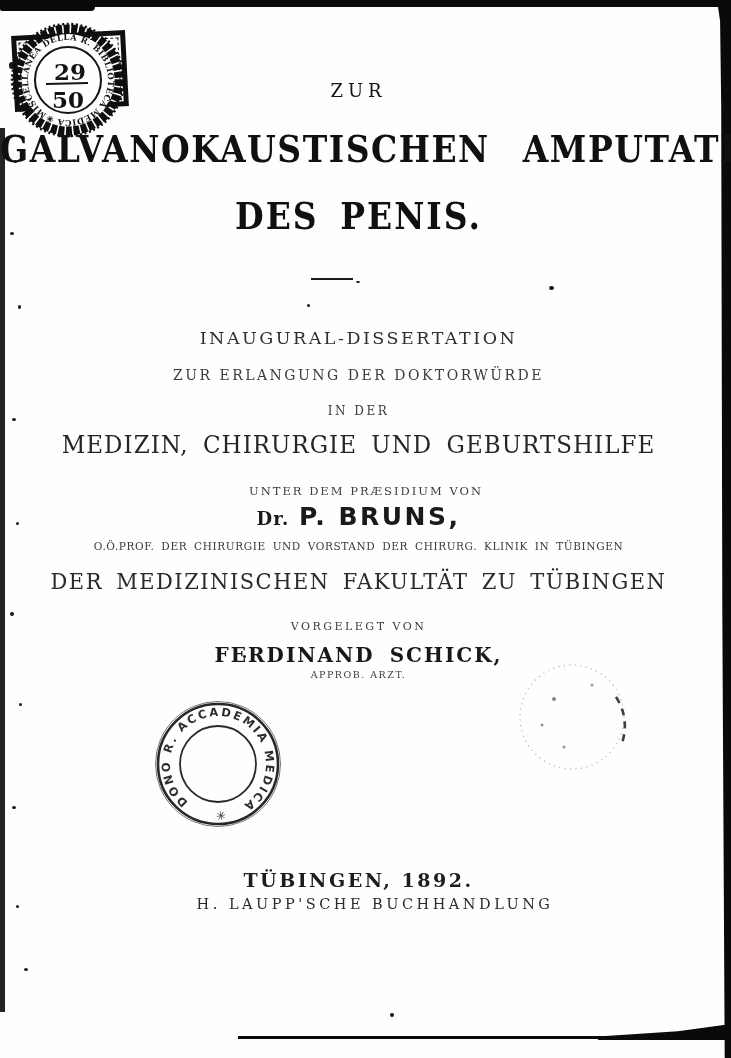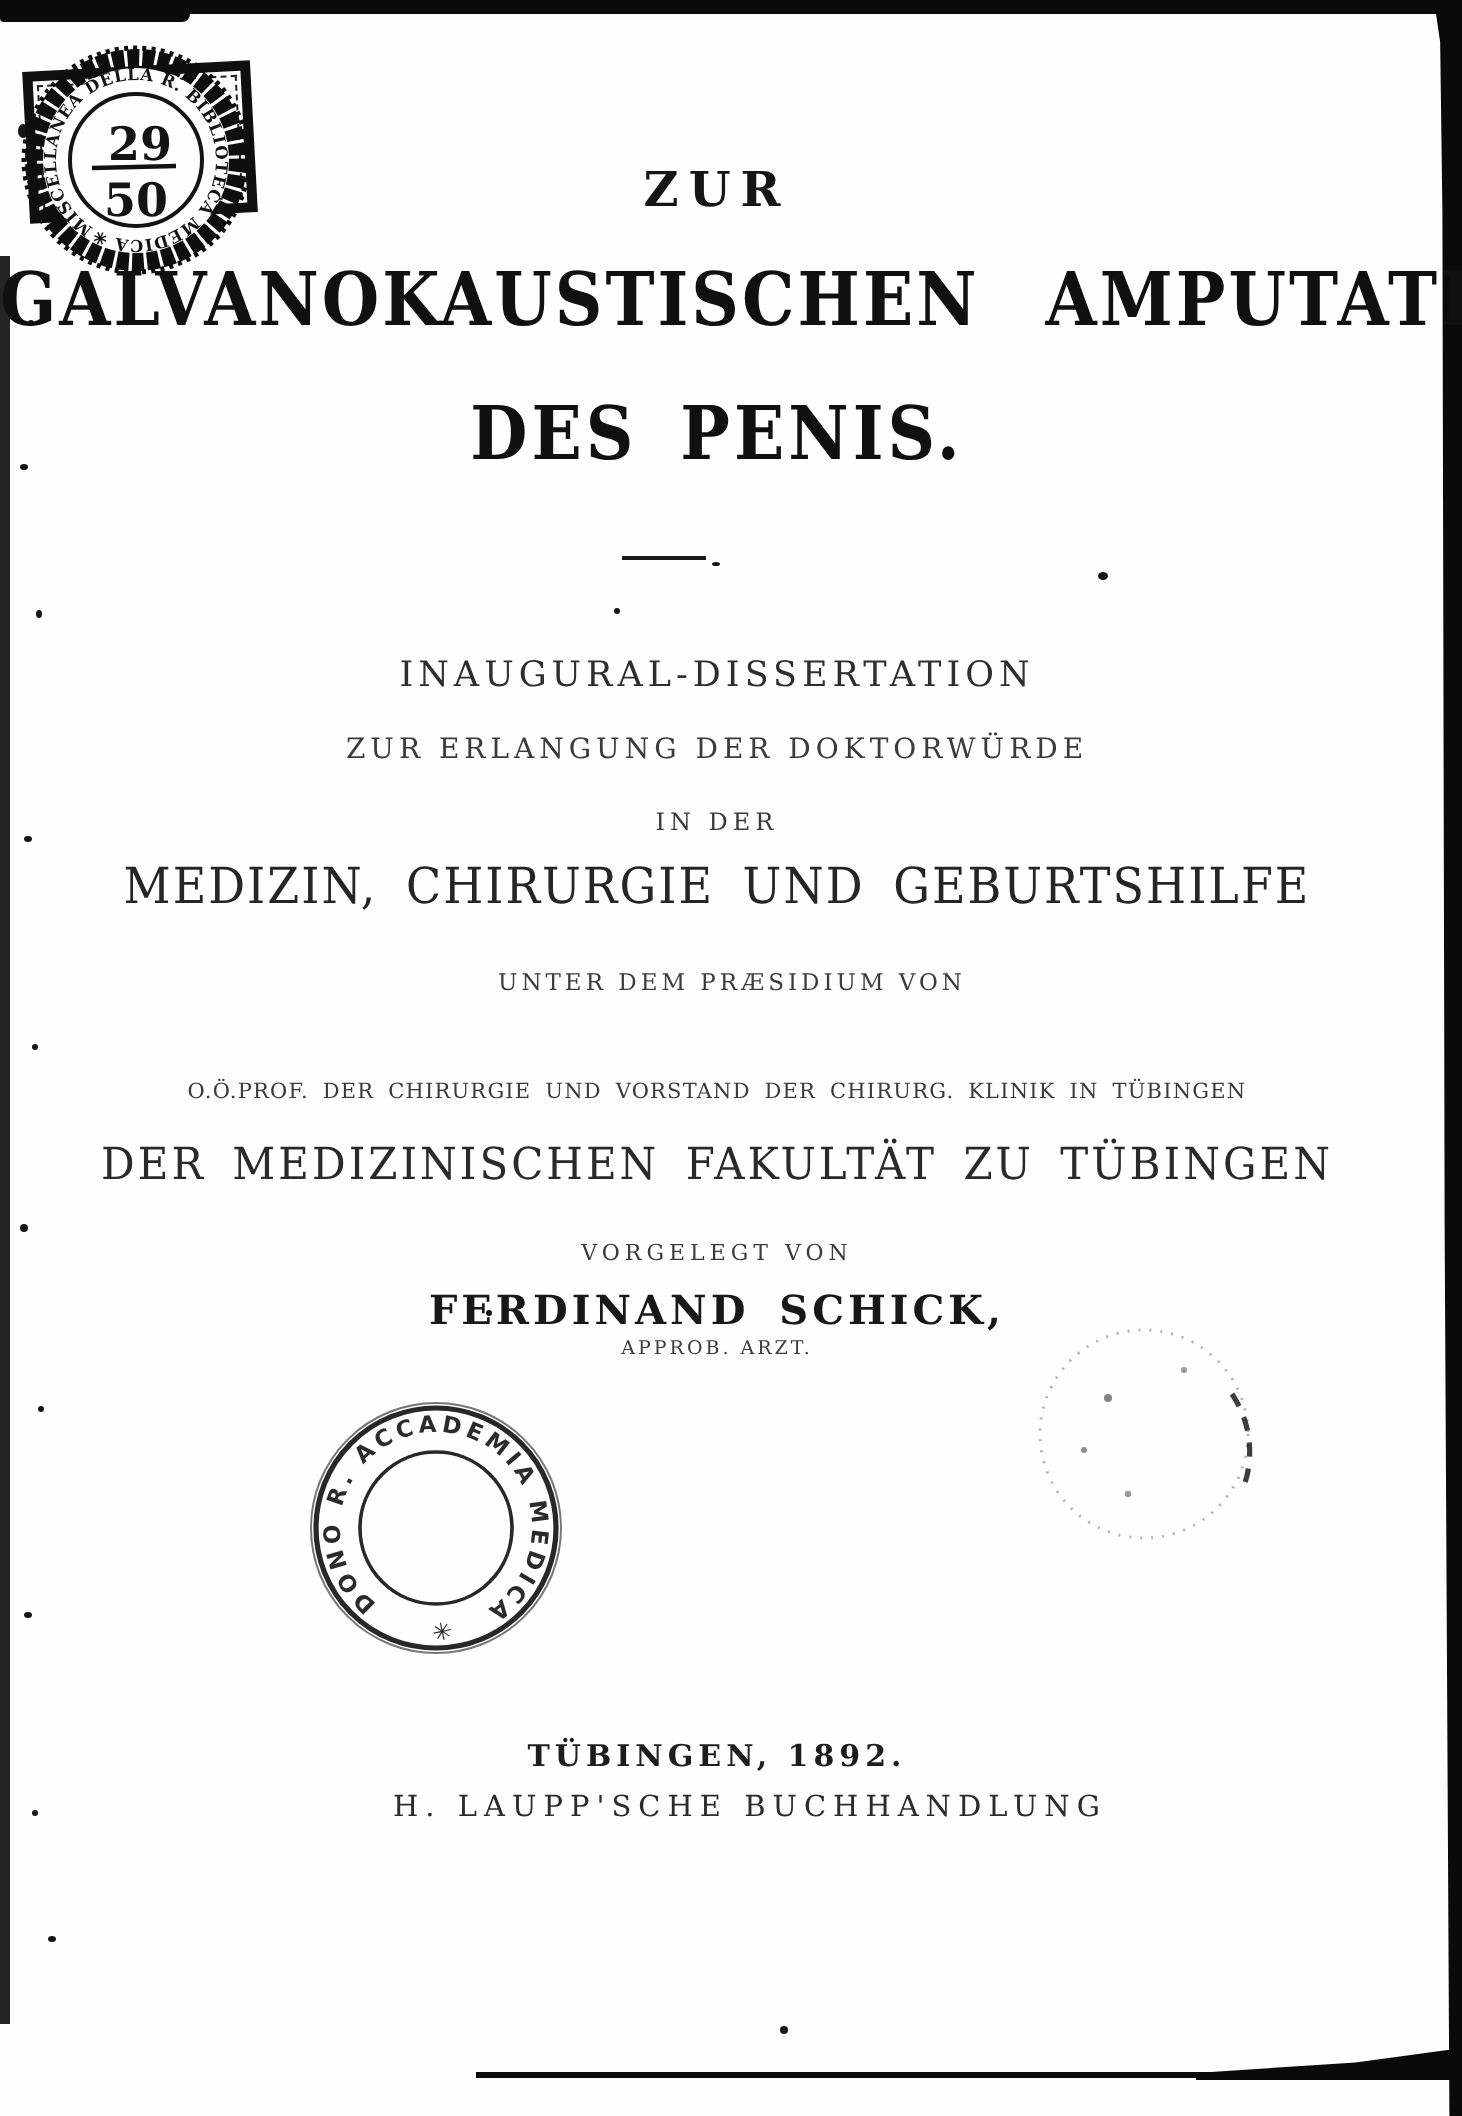--- a/index.html
+++ b/index.html
@@ -14,40 +14,40 @@
   .scan-bar-top{left:0;top:0;width:100%;height:7px;background:#0a0a0a;}
   .scan-bar-top2{left:0;top:5px;width:95px;height:6px;background:#0a0a0a;border-radius:0 0 4px 2px;}
   .scan-bar-right{right:0;top:0;width:14px;height:100%;background:#0a0a0a;
     clip-path:polygon(100% 0%,0% 0%,22% 2%,30% 10%,38% 58%,55% 100%,100% 100%);}
   .scan-bar-left{left:0;top:128px;width:5px;height:884px;background:#111;opacity:.92;}
   .scan-line-bottom{left:238px;top:1036px;width:493px;height:3px;background:#0a0a0a;}
   .scan-wedge-br{left:598px;top:1024px;width:133px;height:16px;background:#0a0a0a;
     clip-path:polygon(0% 78%,60% 45%,100% 0%,100% 100%,0% 100%);}
   .speck{position:absolute;background:#161616;border-radius:50%;}
   
-  .kicker{top:80px;font-size:24px;font-weight:bold;letter-spacing:5px;color:#151515;}
+  .kicker{top:80px;font-size:18px;font-weight:normal;letter-spacing:5px;color:#151515;}
   .title1{top:130px;font-size:33px;font-weight:bold;letter-spacing:1.5px;word-spacing:20px;
     color:#101010;transform:scaleY(1.12);}
   .title2{top:197px;font-size:33px;font-weight:bold;letter-spacing:2px;word-spacing:8px;
     color:#101010;transform:scaleY(1.12);}
   .rule{left:311px;top:278px;width:42px;height:2px;background:#1c1c1c;}
   .sub1{top:328px;font-size:17.5px;letter-spacing:2.5px;color:#2e2e2e;}
   .sub2{top:367px;font-size:14px;letter-spacing:2.5px;color:#3b3b3b;}
   .sub3{top:404px;font-size:12px;letter-spacing:2.5px;color:#3b3b3b;}
   .faculty-field{top:431px;font-size:23px;letter-spacing:1px;word-spacing:6px;color:#252525;transform:scaleY(1.08);}
   .praesidium{top:484px;font-size:11.5px;letter-spacing:2px;color:#3b3b3b;padding-left:15px;}
   .advisor{top:502px;font-size:25px;font-weight:bold;color:#1a1a1a;letter-spacing:1px;}
   .advisor .dr{font-size:18px;font-family:"DejaVu Serif","Liberation Serif",serif;letter-spacing:1px;}
   .advisor .nm{font-family:"DejaVu Sans","Liberation Sans",sans-serif;letter-spacing:2.5px;}
   .advisor-role{top:540px;font-size:10.5px;letter-spacing:.6px;word-spacing:3px;color:#3a3a3a;}
   .faculty-line{top:570px;font-size:21px;letter-spacing:1.5px;word-spacing:5px;color:#2a2a2a;transform:scaleY(1.05);}
   .vorgelegt{top:620px;font-size:11px;letter-spacing:2.5px;color:#3b3b3b;}
   .author{top:643px;font-size:20px;font-weight:bold;letter-spacing:2px;word-spacing:6px;color:#181818;}
   .author-title{top:669px;font-size:9.5px;letter-spacing:1.5px;color:#3b3b3b;text-align:center;}
-  .imprint-city{top:869px;font-size:15px;font-weight:bold;letter-spacing:2.5px;color:#1d1d1d;}
+  .imprint-city{top:869px;font-size:19px;font-weight:bold;letter-spacing:2.5px;color:#1d1d1d;}
   .imprint-pub{top:896px;font-size:14.5px;letter-spacing:3.5px;color:#2b2b2b;padding-left:33px;}
   
   .bookplate{left:13px;top:33px;width:104px;height:66px;border:5px solid #0f0f0f;
     transform:rotate(-3deg);background:transparent;}
   .bookplate-inner{position:absolute;left:2px;top:2px;right:2px;bottom:2px;
     border:1px dashed #222;}
   .stamp-svg{position:absolute;}
 </style>
 </head>
 <body>
@@ -102,20 +102,24 @@
   <div class="line title1">GALVANOKAUSTISCHEN AMPUTATION</div>
   <div class="line title2">DES PENIS.</div>
   <div class="abs rule"></div>
 
   <div class="line sub1">INAUGURAL-DISSERTATION</div>
   <div class="line sub2">ZUR ERLANGUNG DER DOKTORWÜRDE</div>
   <div class="line sub3">IN DER</div>
   <div class="line faculty-field">MEDIZIN, CHIRURGIE UND GEBURTSHILFE</div>
   <div class="line praesidium">UNTER DEM PRÆSIDIUM VON</div>
 
+  <div class="line advisor">
+    <span class="dr">Dr.</span>
+    <span class="nm">P. BRUNS,</span>
+  </div>
   <div class="line advisor-role">O.Ö.PROF. DER CHIRURGIE UND VORSTAND DER CHIRURG. KLINIK IN TÜBINGEN</div>
   <div class="line faculty-line">DER MEDIZINISCHEN FAKULTÄT ZU TÜBINGEN</div>
   <div class="line vorgelegt">VORGELEGT VON</div>
   <div class="line author">FERDINAND SCHICK,</div>
   <div class="line author-title">APPROB. ARZT.</div>
 
   <svg class="stamp-svg" style="left:148px;top:694px;opacity:.92" width="140" height="140" viewBox="0 0 140 140">
     <circle cx="70" cy="70" r="62.5" fill="none" stroke="#1c1c1c" stroke-width="1" opacity=".65"></circle>
     <circle cx="70" cy="70" r="60" fill="none" stroke="#161616" stroke-width="2.6"></circle>
     <circle cx="70" cy="70" r="38" fill="none" stroke="#161616" stroke-width="1.8"></circle>

